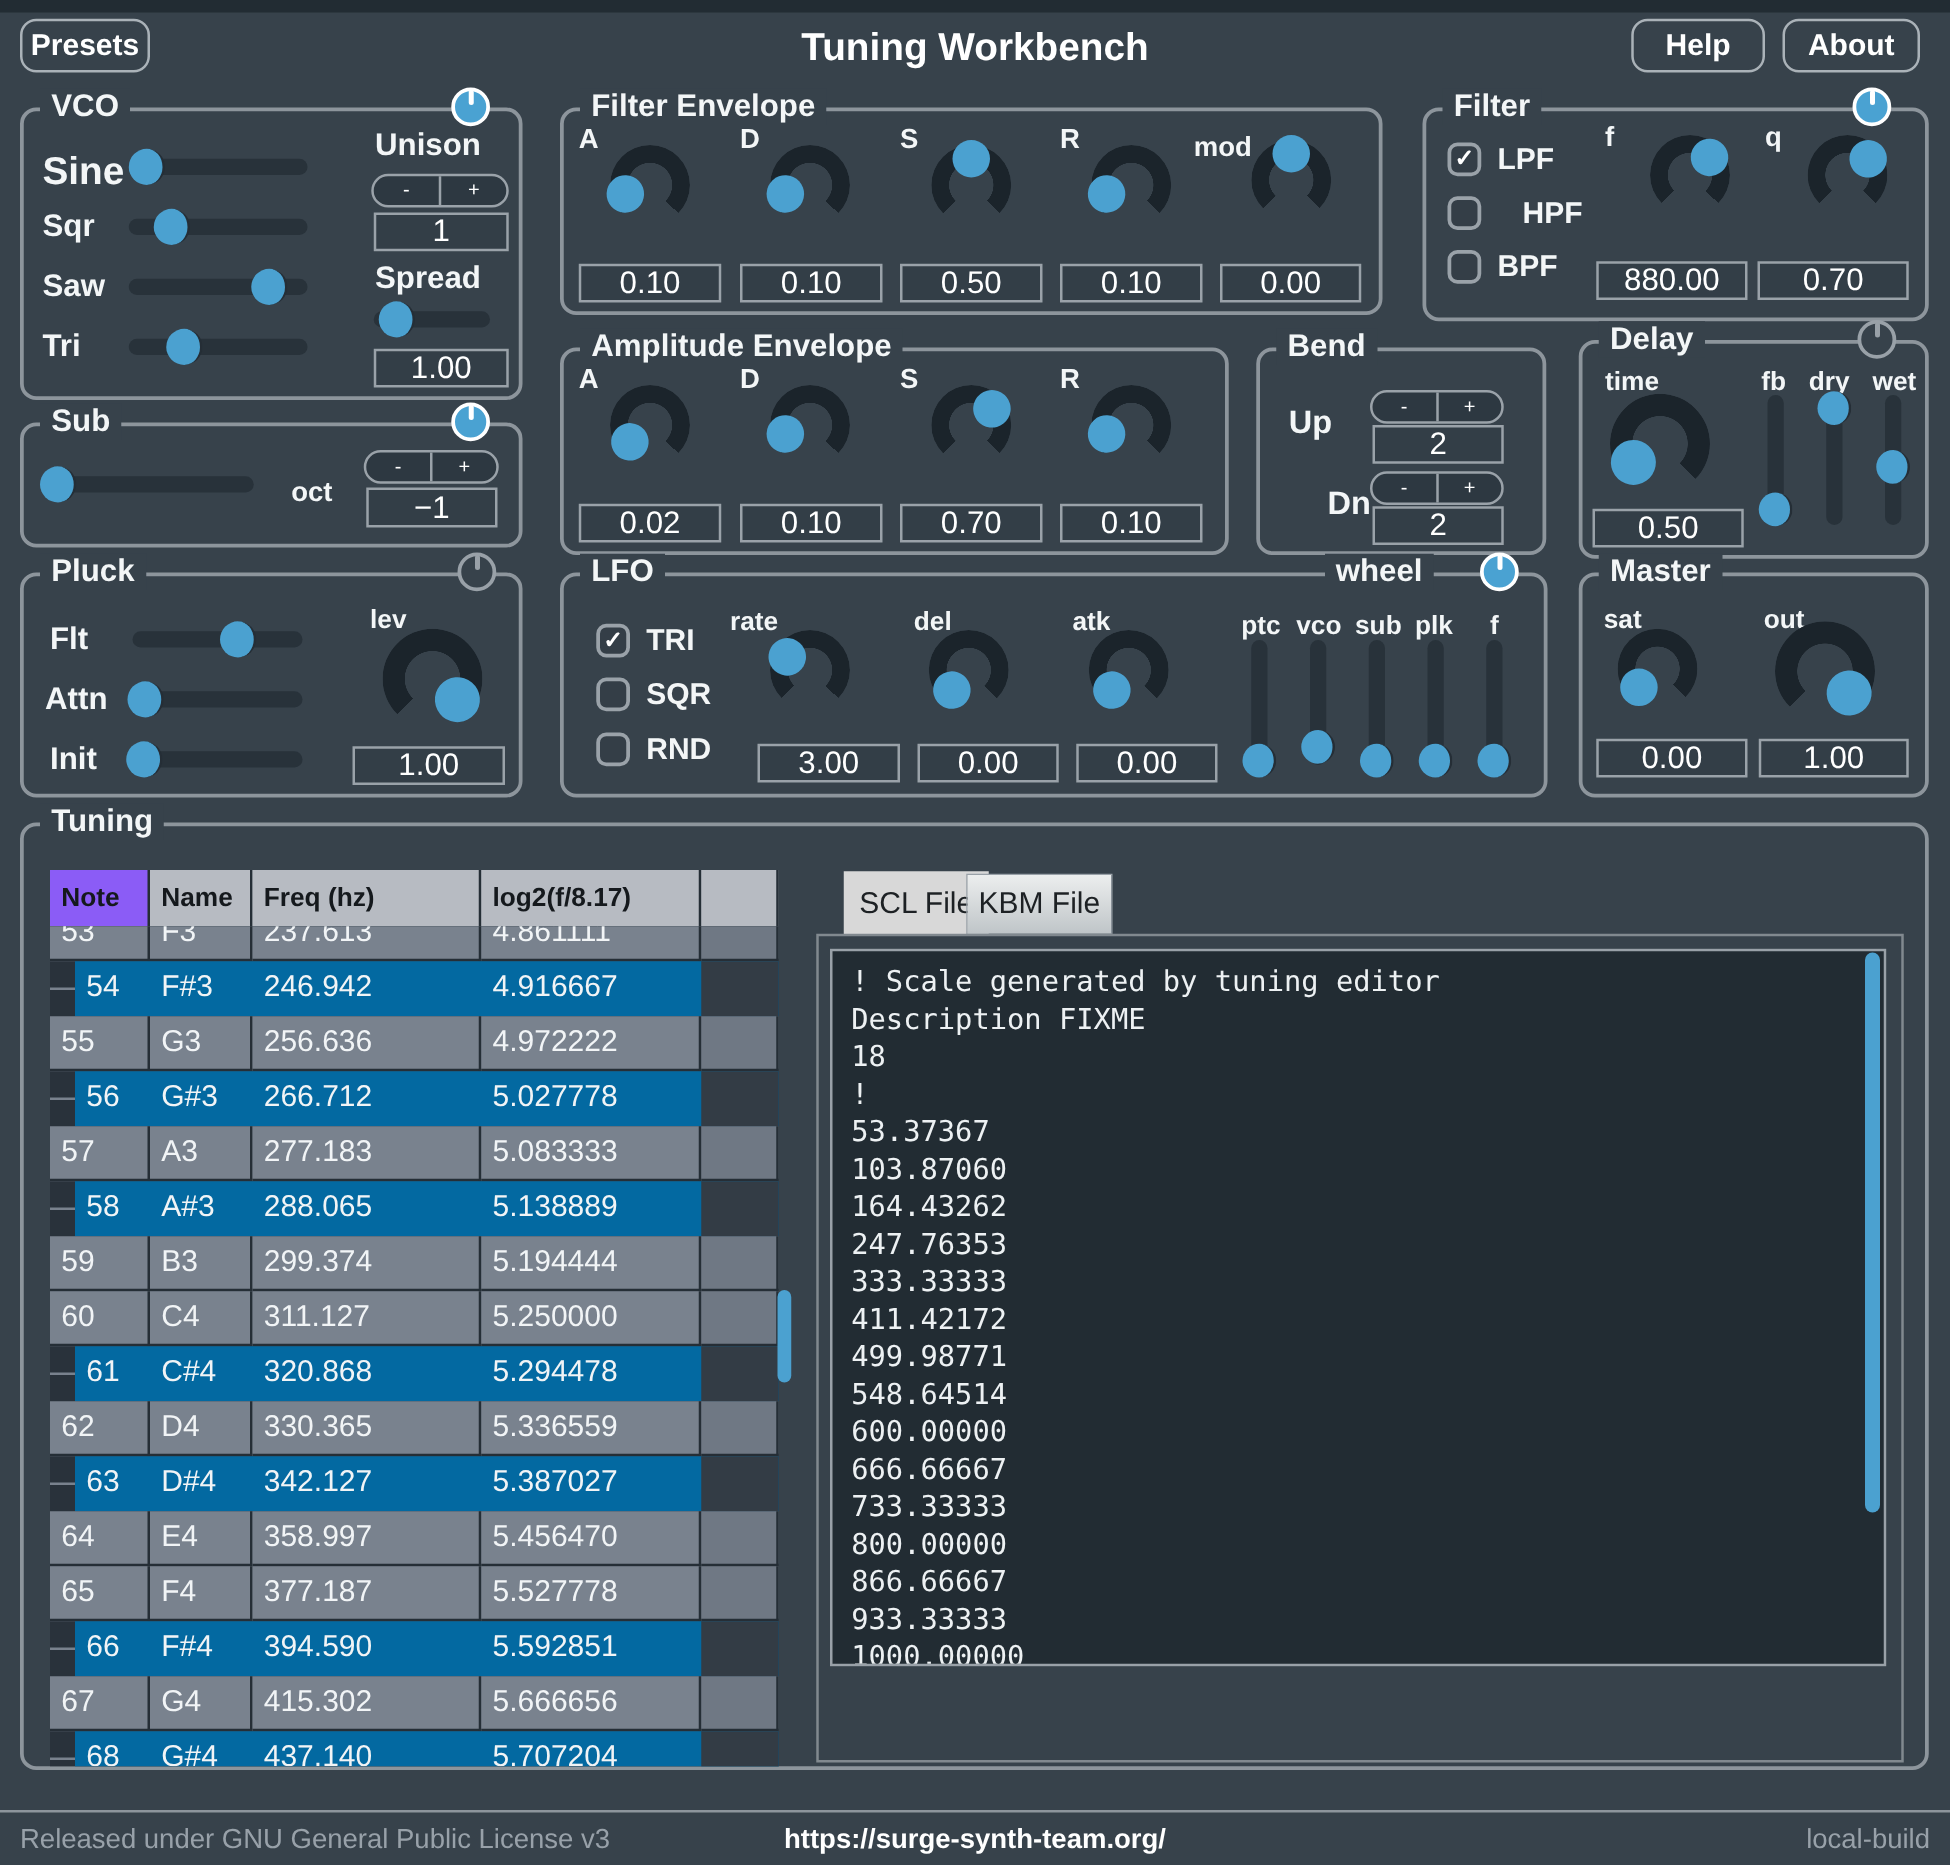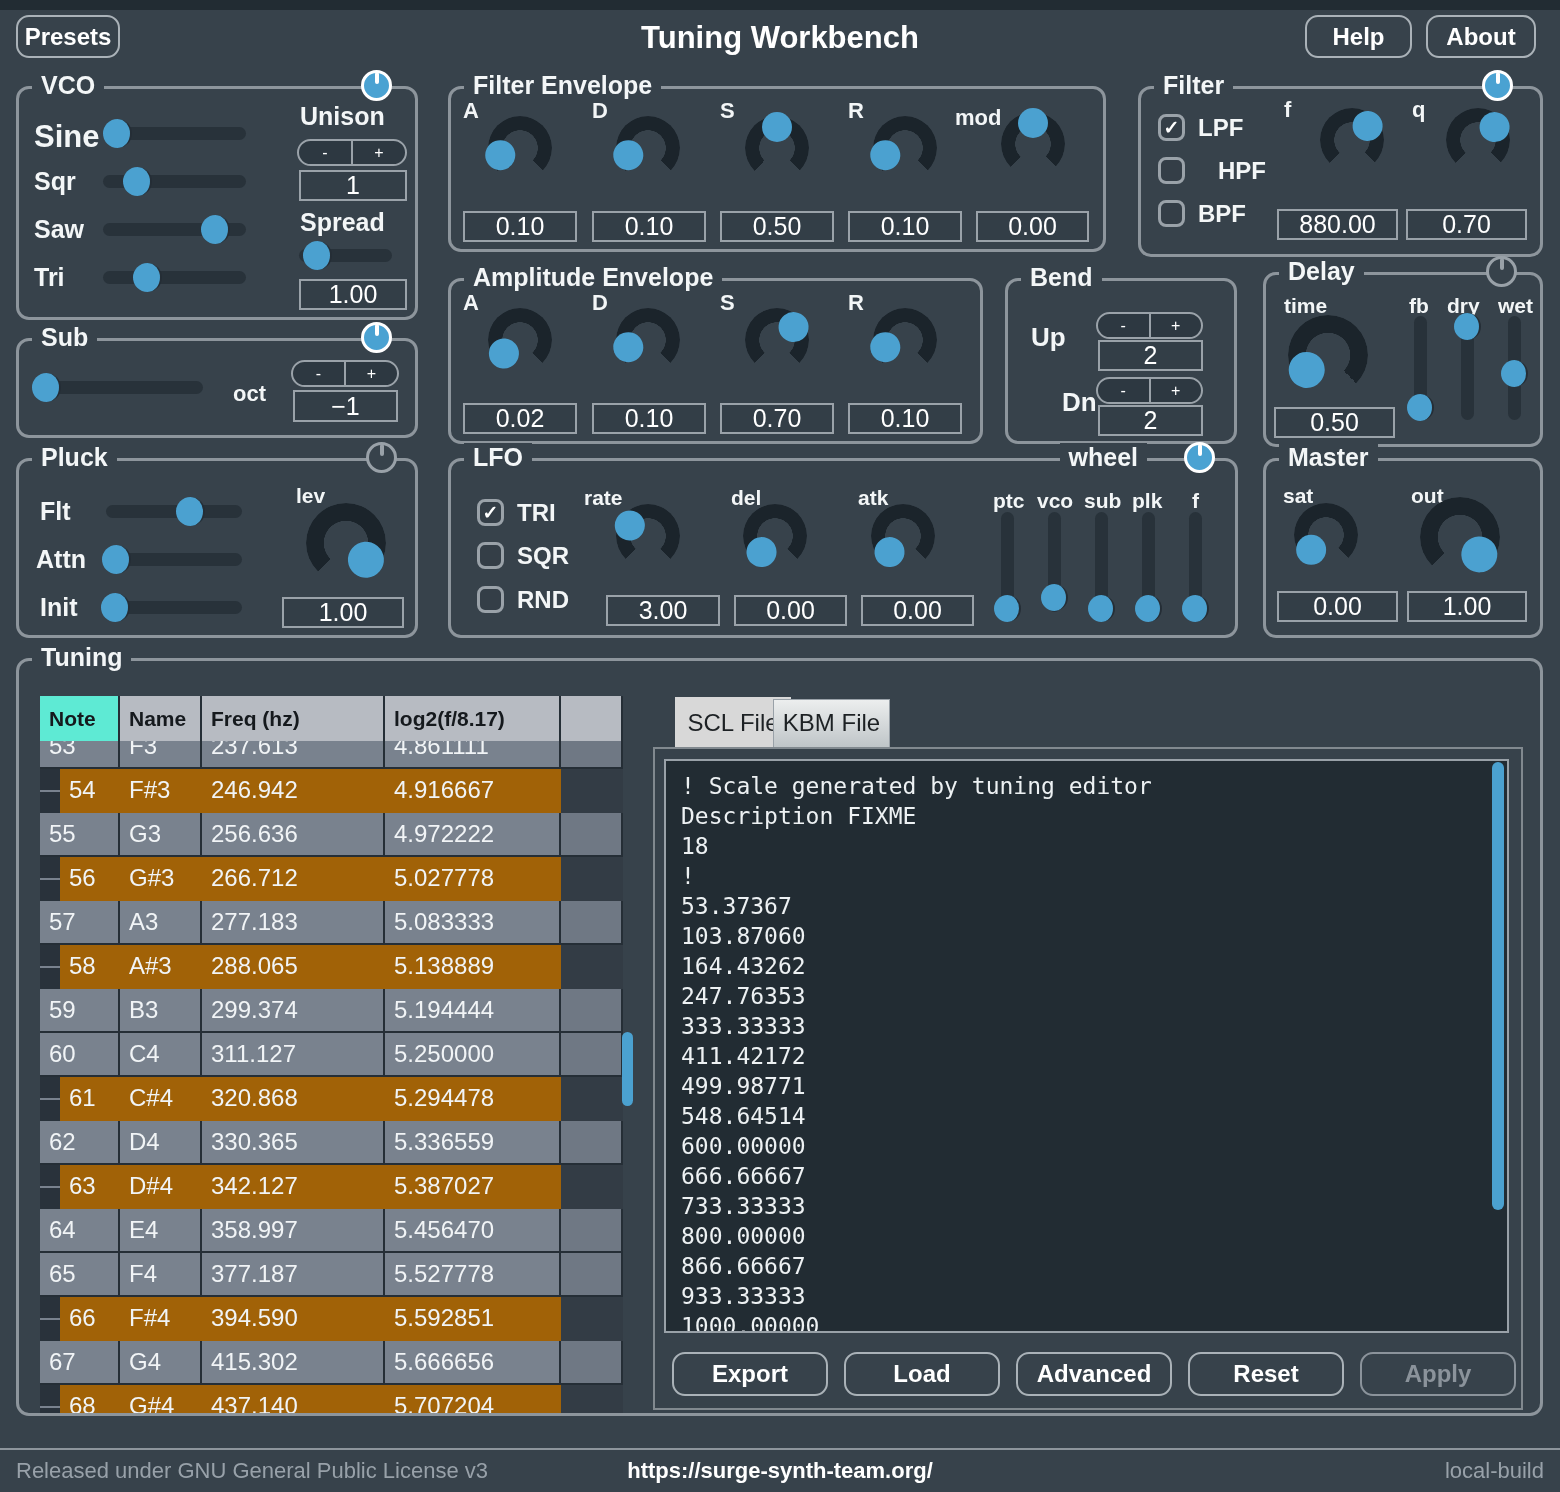--- a/index.html
+++ b/index.html
@@ -37,27 +37,27 @@
   .k80{width:80px;height:80px;}
   .k80 .dot{width:36px;height:36px;margin:-18px 0 0 -18px;transform:rotate(var(--a)) translateY(26px);}
   .hs{position:absolute;height:13px;border-radius:7px;background:#28323a;}
   .hs .th{position:absolute;top:50%;left:var(--p);width:29px;height:29px;margin:-14.5px 0 0 -14.5px;border-radius:50%;background:#4ba1d0;}
   .vs{position:absolute;width:13px;border-radius:7px;background:#28323a;}
   .vs .th{position:absolute;left:50%;top:var(--p);width:27px;height:27px;margin:-13.5px 0 0 -13.5px;border-radius:50%;background:#4ba1d0;}
   
   .thead{position:absolute;display:flex;}
   .th{box-sizing:border-box;background:#b7bbc2;color:#15191d;font-weight:700;font-size:21px;line-height:45px;
       padding-left:9px;border-right:2px solid #252e36;height:45px;}
-  .th.note{background:#5eead4;}
+  .th.note{background:#8b5cf6;}
   .tbody{position:absolute;overflow:hidden;background:#29323b;}
   .rows{position:absolute;left:0;top:-16px;width:583px;}
   .trow{position:relative;display:flex;height:44px;box-sizing:border-box;}
   .trow.white .tc{background:#79828e;border-right:2px solid #252e36;border-bottom:2px solid #252e36;}
   .trow.white .tc.cx{background:#6f7884;}
-  .trow.black{margin-left:20px;background:#a16207;}
+  .trow.black{margin-left:20px;background:#0369a1;}
   .trow.black .tc{background:transparent;}
   .trow.black .tc.cx{background:#333c45;}
   .trow.black::before{content:"";position:absolute;left:-20px;top:21px;width:20px;height:2px;background:#79828e;}
   .tc{box-sizing:border-box;color:#f1f4f6;font-size:24px;line-height:42px;padding-left:9px;overflow:hidden;white-space:nowrap;}
   .c1{width:80px;} .c1b{width:60px;} .c2{width:82px;} .c3{width:183px;} .c4{width:176px;} .cx{width:62px;}
   .sb{position:absolute;background:#4ba1d0;border-radius:6px;}
   
   .tab{position:absolute;box-sizing:border-box;color:#1d2124;font-size:24px;text-align:center;}
   .tab.active{background:#d8d8d8;line-height:51px;}
   .tab.idle{background:linear-gradient(#eceeee,#bfc5c8);border:1px solid #99a1a8;line-height:46px;}
@@ -487,26 +487,19 @@
 499.98771
 548.64514
 600.00000
 666.66667
 733.33333
 800.00000
 866.66667
 933.33333
 1000.00000</div>
   <div class="sb" style="left:1492px;top:762px;width:12px;height:448px;"></div>
-  <div class="btnrow" style="left:672px;top:1352px;">
-      <div class="btn">Export</div>
-      <div class="btn">Load</div>
-      <div class="btn">Advanced</div>
-      <div class="btn">Reset</div>
-      <div class="btn disabled">Apply</div>
-    </div>
 
   <div class="footer">
     <div class="l">Released under GNU General Public License v3</div>
     <div class="c">https://surge-synth-team.org/</div>
     <div class="r">local-build</div>
   </div>
 </div>
 
 </body></html>

